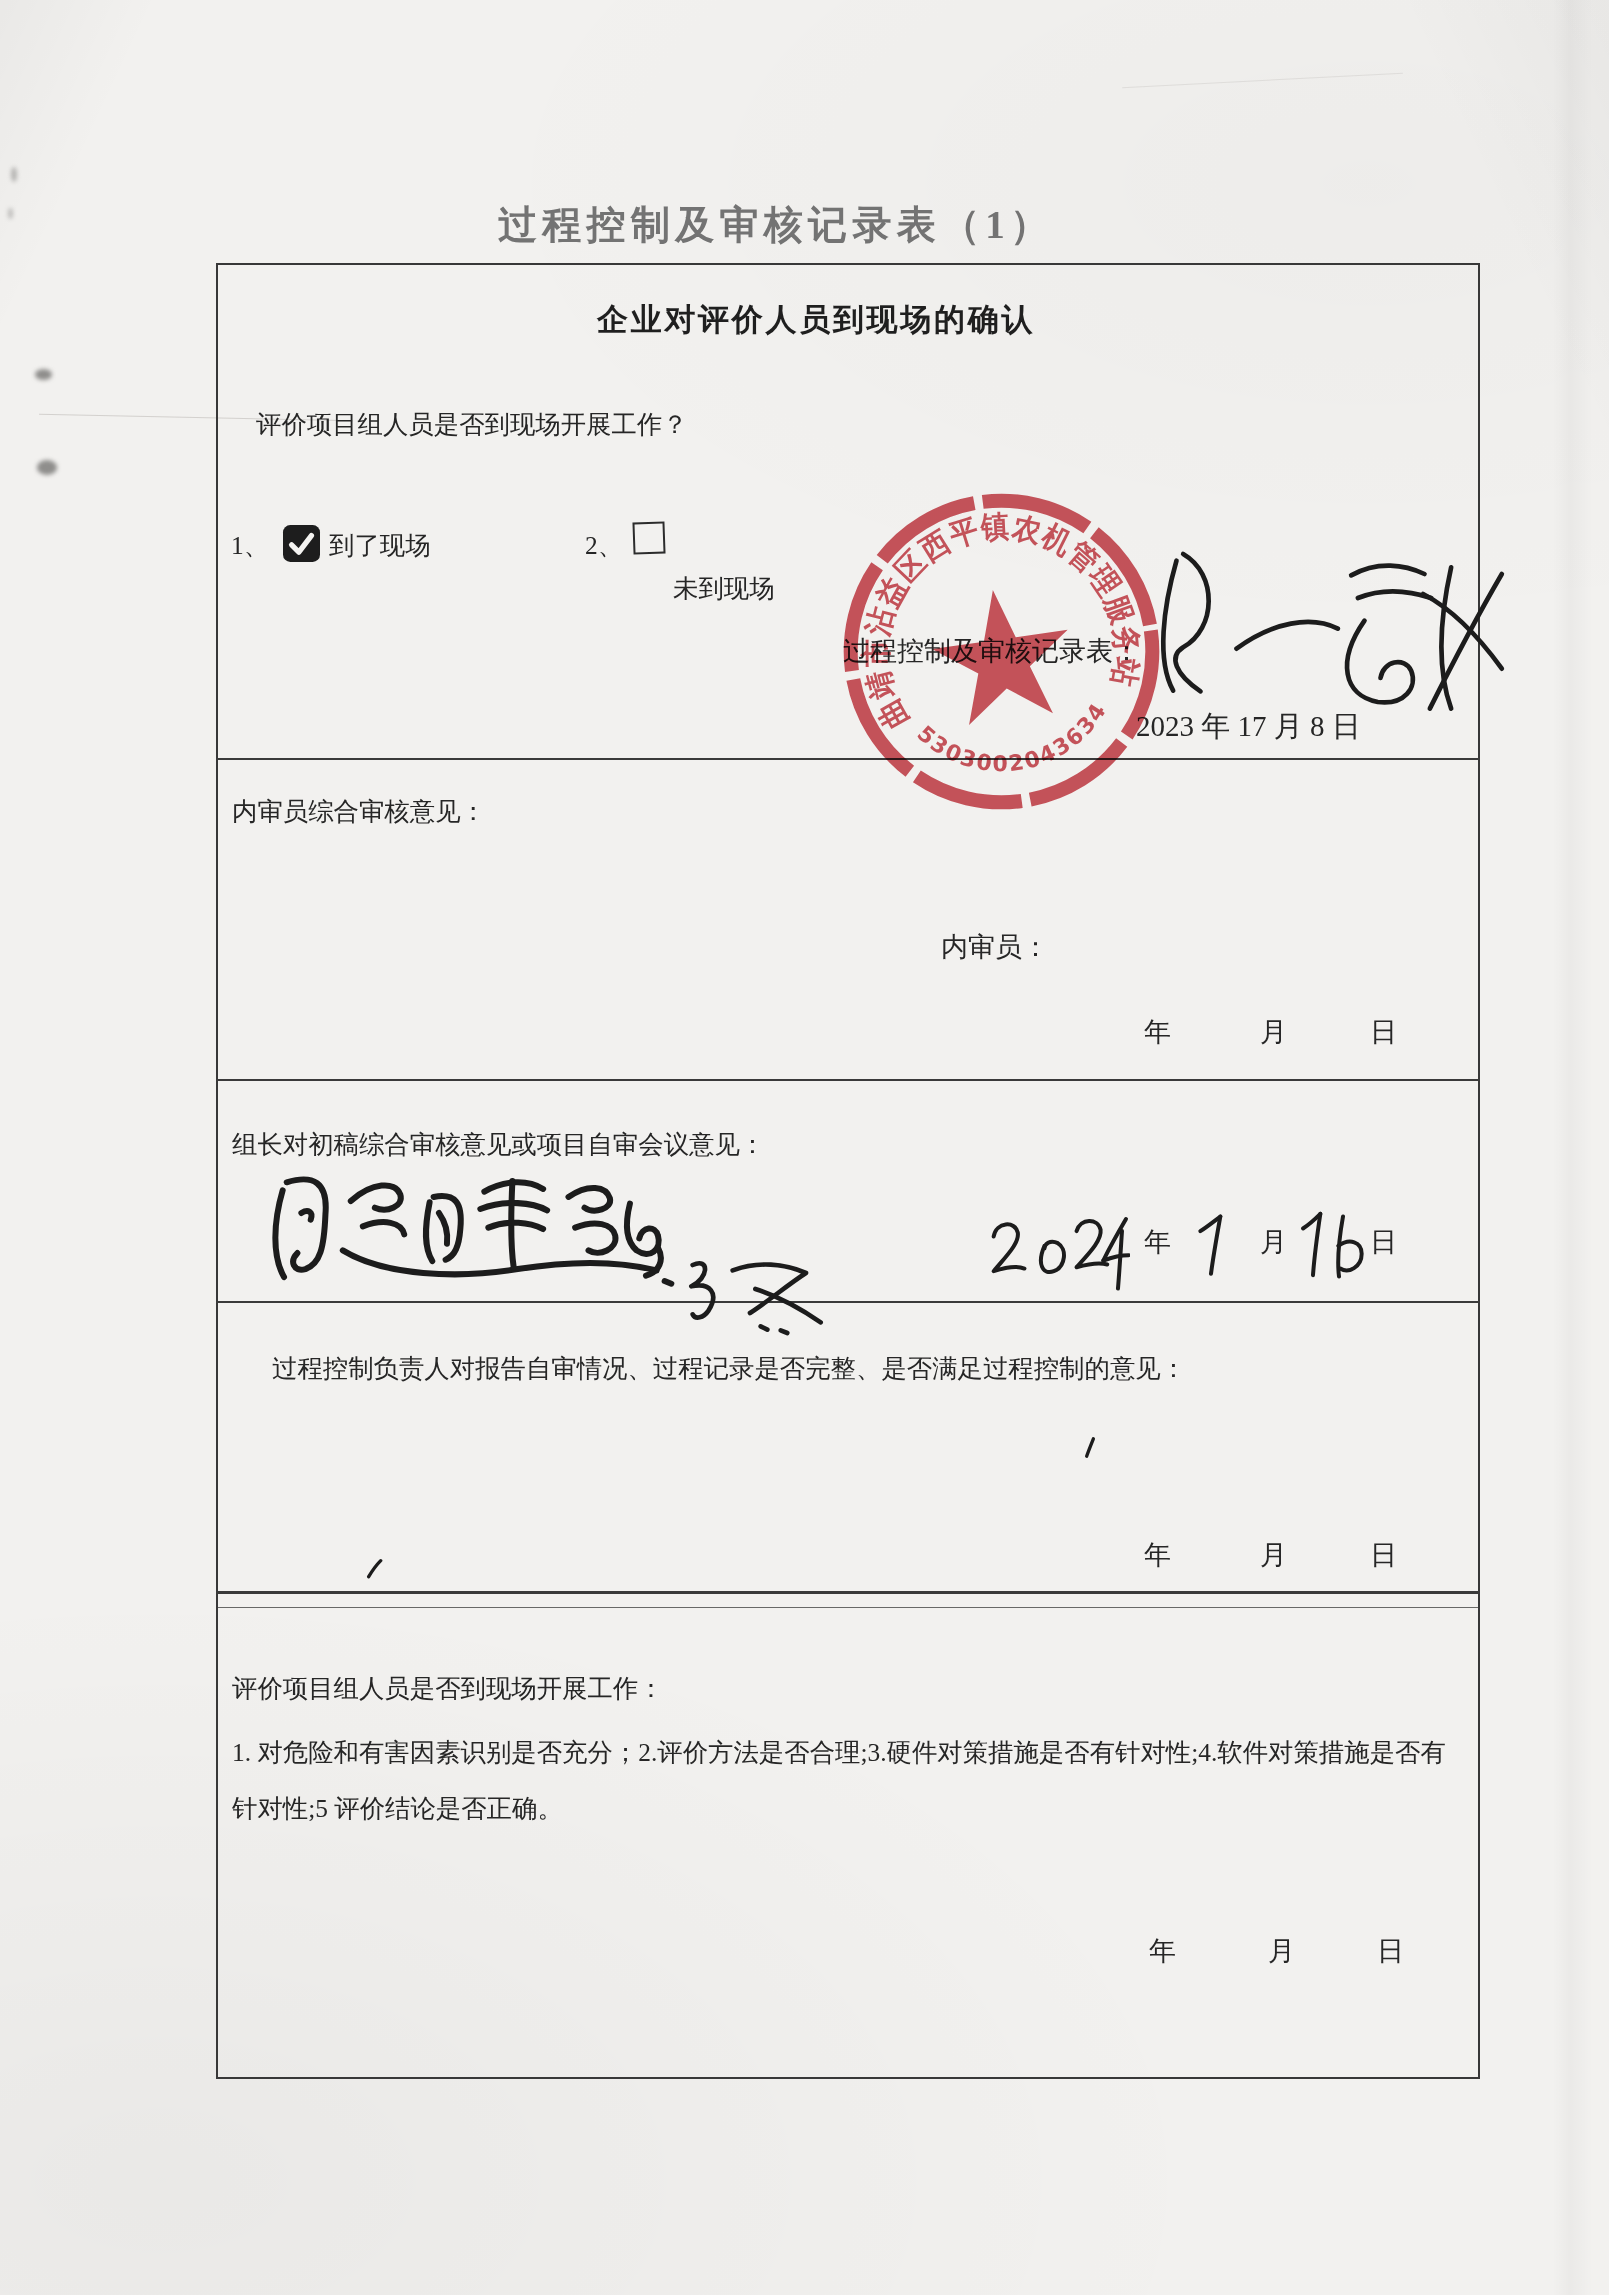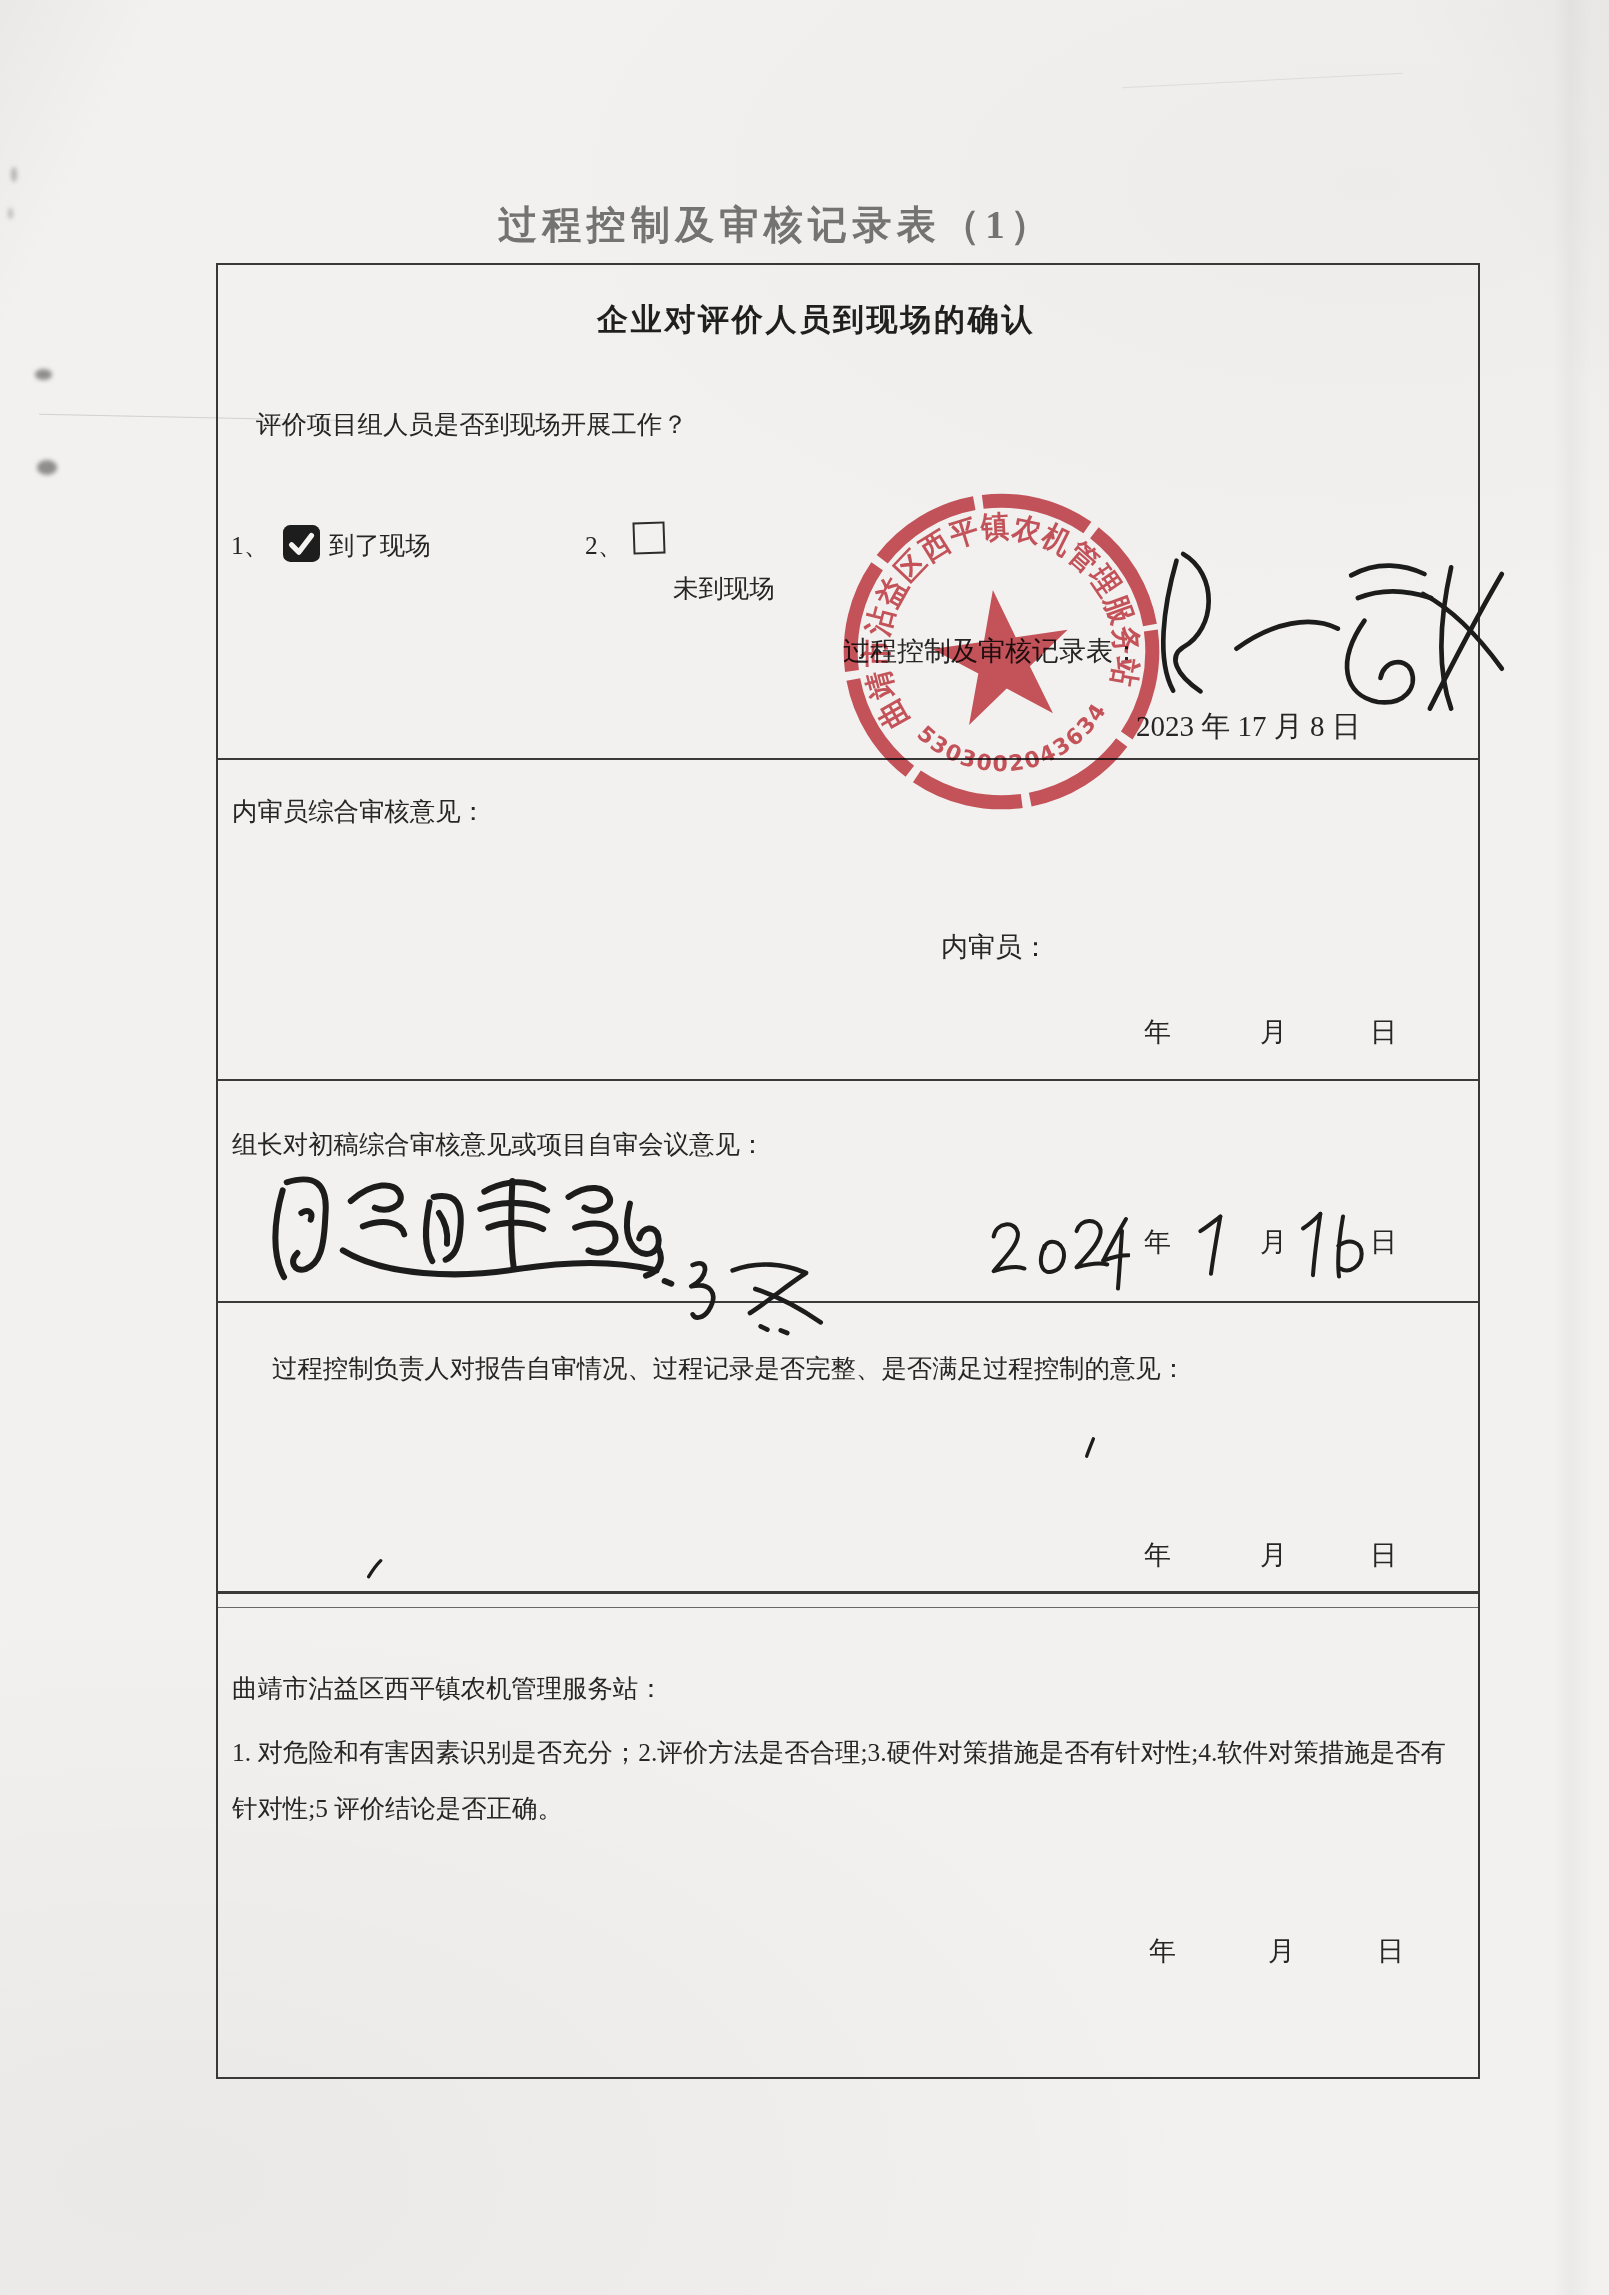--- a/index.html
+++ b/index.html
@@ -196,21 +196,21 @@
   <svg class="abs" style="left:366px; top:1558px;" width="17.4" height="21.4" viewBox="0 0 26 32">
     <path class="ink" stroke-width="5" d="M4,28 C10,18 16,10 22,4"></path>
   </svg>
 
   <div class="abs daterow" style="left:1144px; top:1537px;">
     <span class="dy">年</span>
     <span class="dm">月</span>
     <span class="dd">日</span>
   </div>
 
-  <div class="abs t38" style="left:232px; top:1676px;">曲靖市沾益区西平镇农机管理服务站：</div>
+  <div class="abs t38" style="left:232px; top:1676px;">评价项目组人员是否到现场开展工作：</div>
   <div class="abs t38w" style="left:232px; top:1725px; width:1217px; white-space:normal;">1.  对危险和有害因素识别是否充分；2.评价方法是否合理;3.硬件对策措施是否有针对性;4.软件对策措施是否有针对性;5 评价结论是否正确。</div>
 
   <div class="abs daterow" style="left:1149px; top:1933px;">
     <span class="dy">年</span>
     <span class="dm" style="left:119px;">月</span>
     <span class="dd" style="left:228px;">日</span>
   </div>
 
 </div>
 

